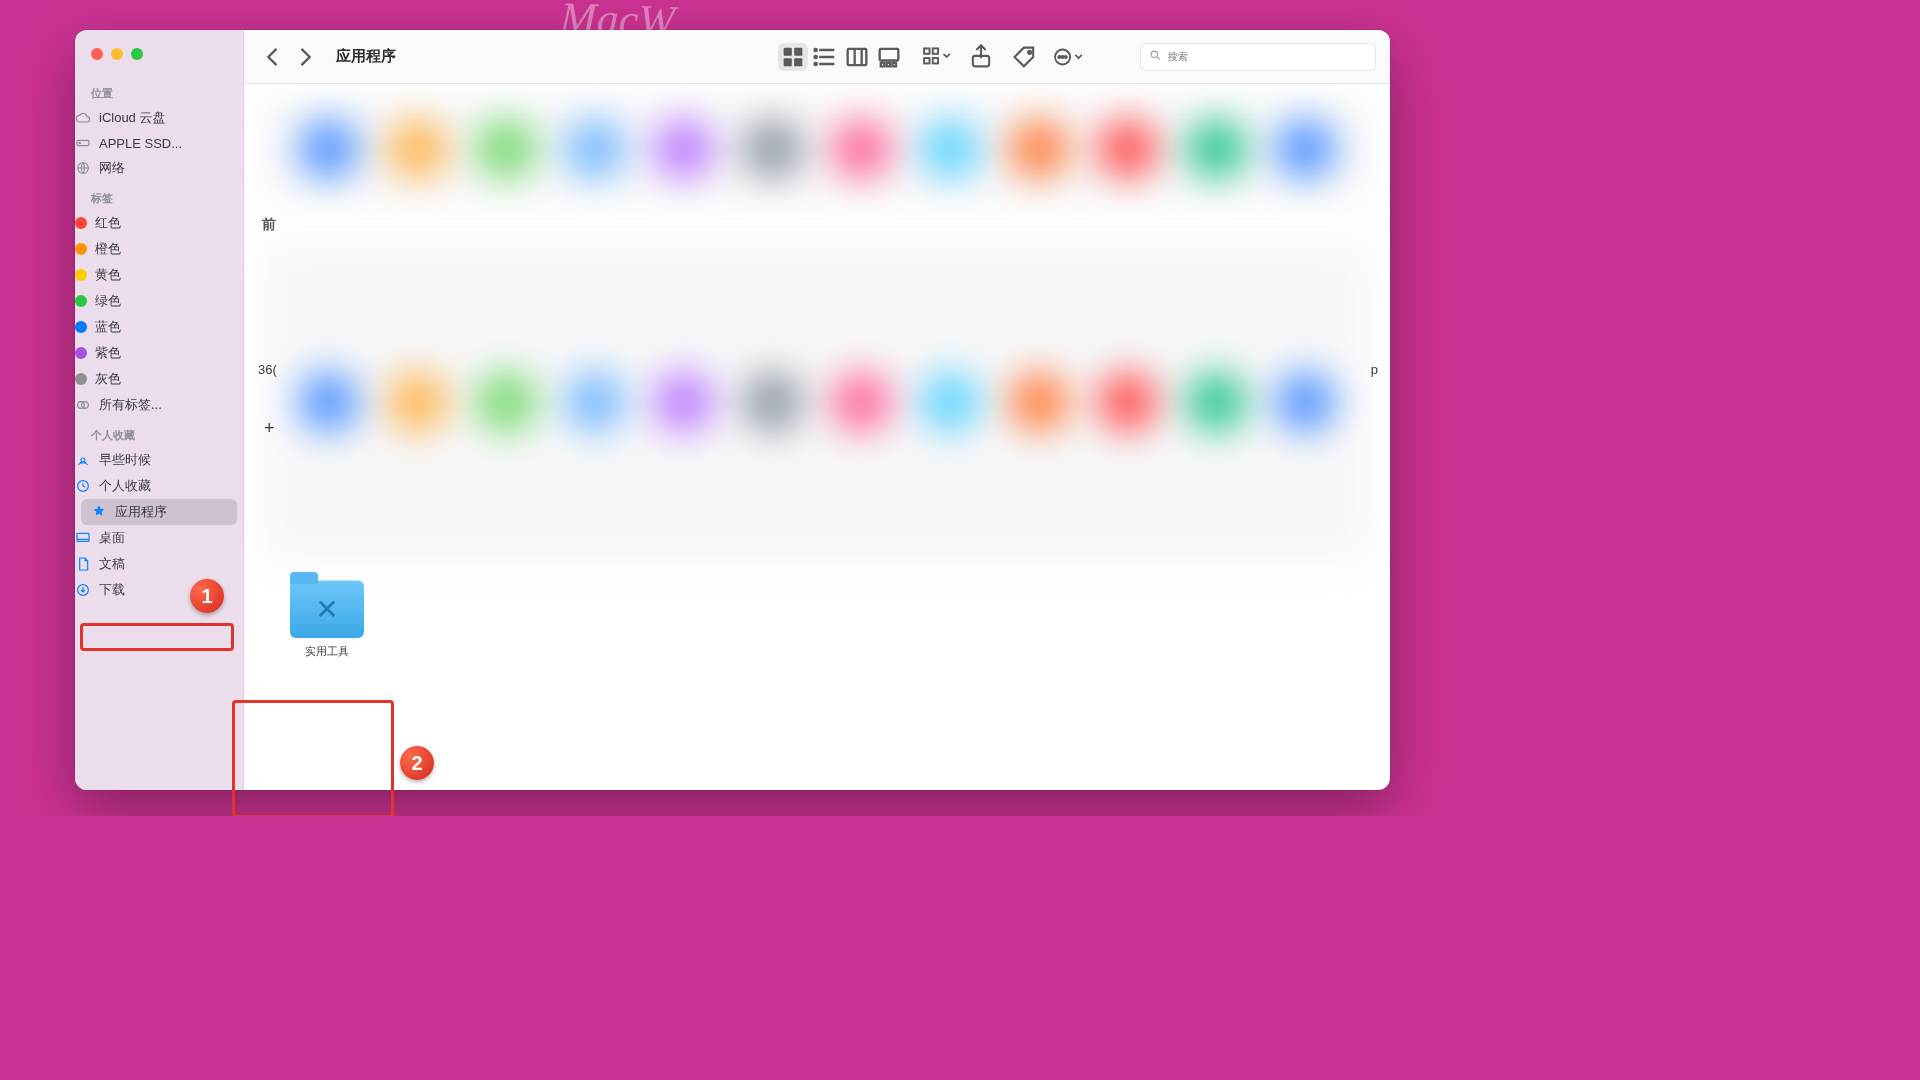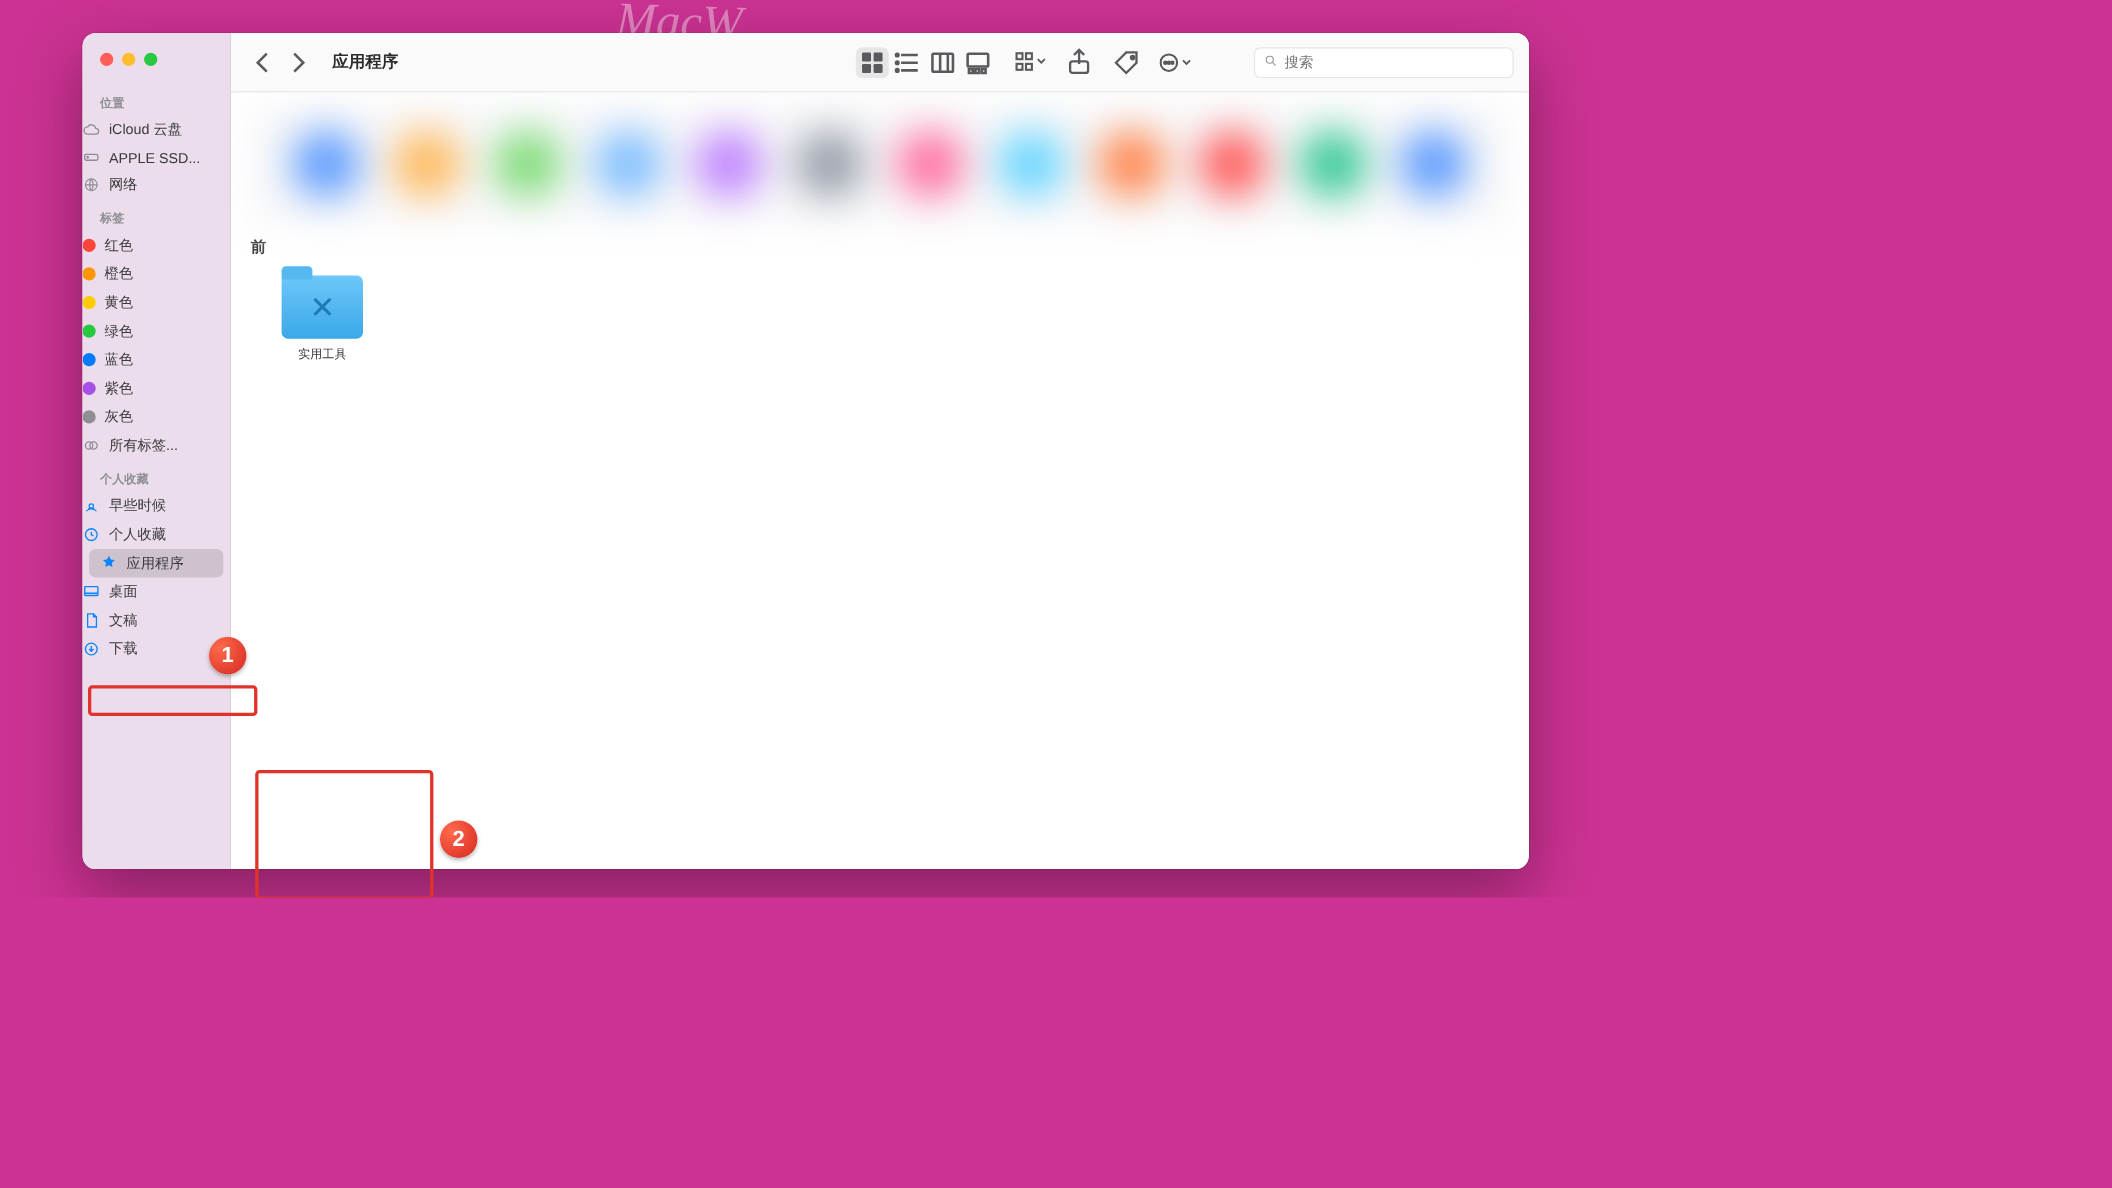--- a/index.html
+++ b/index.html
@@ -19,21 +19,21 @@
     width: 1315px; height: 760px;
     background: #fff;
     border-radius: 12px;
     box-shadow: 0 22px 60px rgba(0,0,0,.35), 0 0 0 1px rgba(0,0,0,.08);
     overflow: hidden;
     display: flex;
   }
 
   
   .sidebar {
-    width: 135px; height: 100%;
+    width: 169px; height: 100%;
     background: rgba(232, 215, 232, .85);
     backdrop-filter: blur(20px);
     padding: 10px 0 14px 0;
     overflow-y: auto;
     border-right: 1px solid rgba(0,0,0,.06);
   }
   .traffic-lights {
     display: flex; gap: 8px; padding: 8px 0 16px 16px;
   }
   .tl { width: 12px; height: 12px; border-radius: 50%; }
@@ -98,21 +98,21 @@
   .spacer { flex: 1; }
   .view-switch { display: flex; gap: 2px; margin-right: 8px; }
   .group-btn, .share-btn, .tag-btn, .more-btn { margin: 0 4px; }
   .searchbox {
     display: flex; align-items: center; gap: 6px;
     width: 236px; height: 28px; padding: 0 8px;
     border: 1px solid rgba(0,0,0,.1); border-radius: 6px;
     color: #9a9a9e; background: #fff;
   }
   .searchbox input {
-    border: none; outline: none; width: 100%; font-size: 13px;
+    border: none; outline: none; width: 100%; font-size: 10px;
     background: transparent; color: #333;
   }
 
   .content {
     flex: 1; overflow-y: auto; padding: 10px 18px 24px;
     position: relative;
   }
   .section-header {
     font-size: 14px; font-weight: 600; color: #3a3a3c;
     padding: 8px 0 10px;
@@ -381,20 +381,26 @@
                 <path d="M20 20l-5-5"></path>
               </svg></span>
           <input placeholder="搜索" style="">
         </div>
       </div>
 
       <div class="content">
         <div class="blur-block blur-1"></div>
 
         <div class="section-prev-label">前</div>
+        <div style="position:relative;">
+          <div class="blur-block blur-2"></div>
+          <span class="peek-text" style="left:-4px; top:120px;">36(</span>
+          <span class="peek-text" style="right:-6px; top:120px;">p</span>
+          <span class="peek-text" style="left:2px; top:176px; font-size:18px;">+</span>
+        </div>
 
         <div class="folder-item">
           <div class="folder-icon">
             <span class="tool">✕</span>
           </div>
           <div class="folder-label">实用工具</div>
         </div>
       </div>
     </div>
   </div>

